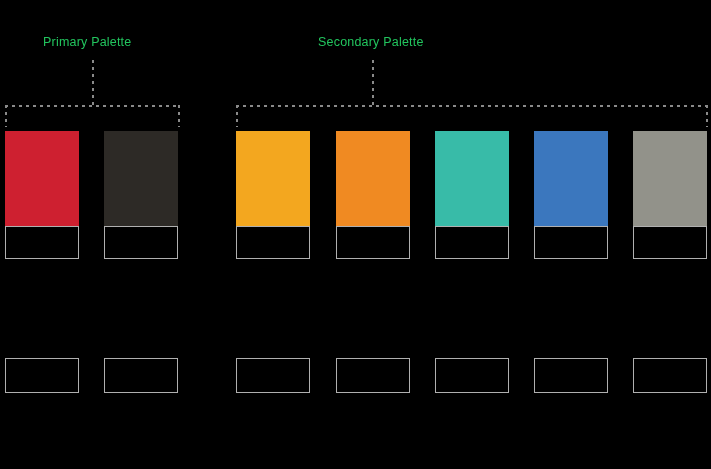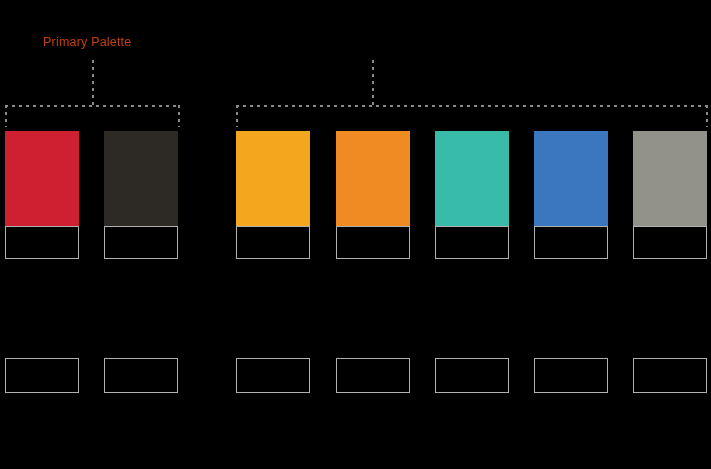--- a/index.html
+++ b/index.html
@@ -23,21 +23,21 @@
     height: 469px;
     background: #000000;
   }
 
   
   .group-label {
     position: absolute;
     font-family: "Liberation Sans", sans-serif;
     font-size: 12.5px;
     letter-spacing: 0.2px;
-    color: #c2410c;
+    color: #22c55e;
     white-space: nowrap;
     line-height: 14px;
   }
 
   
   .stem {
     position: absolute;
     width: 2px;
     background-image: linear-gradient(
         to bottom,
@@ -136,20 +136,21 @@
     padding-left: 5px;
     white-space: nowrap;
   }
 </style>
 </head>
 <body>
 
 <div id="stage">
 
   <div class="group-label" id="label-primary" style="left: 43px; top: 35px;">Primary Palette</div>
+  <div class="group-label" id="label-secondary" style="left: 318px; top: 35px;">Secondary Palette</div>
 
   <div class="stem" id="stem-primary" style="left: 92px; top: 60px; height: 45px;"></div>
   <div class="stem" id="stem-secondary" style="left: 372px; top: 60px; height: 45px;"></div>
 
   <div class="bracket" id="bracket-primary" style="left: 5px; top: 105px; width: 175px;">
     <div class="bar"></div>
     <div class="tick left"></div>
     <div class="tick right"></div>
   </div>
   <div class="bracket" id="bracket-secondary" style="left: 236px; top: 105px; width: 472px;">

